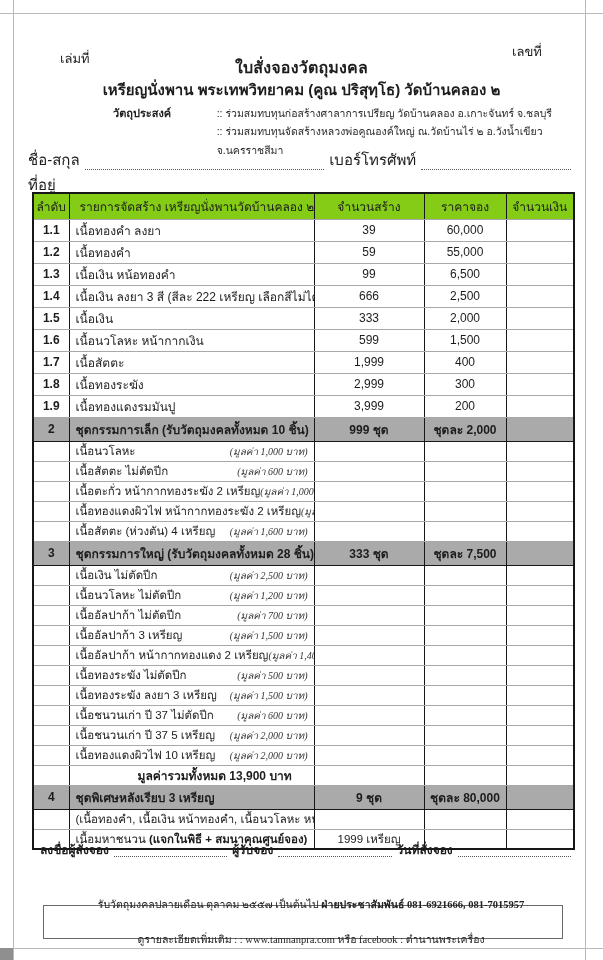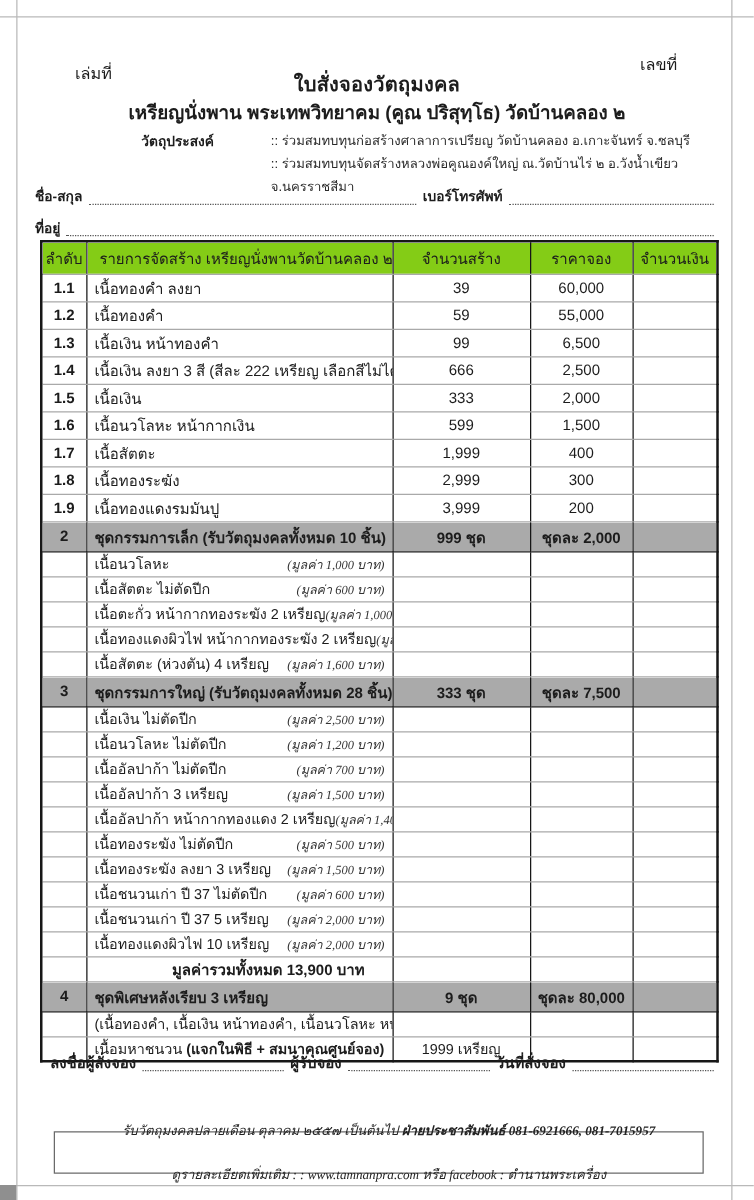--- a/index.html
+++ b/index.html
@@ -23,21 +23,21 @@
 
   .title { position: absolute; left: 0; width: 603px; top: 55px; text-align: center;
            font-size: 16px; font-weight: 600; letter-spacing: .2px; }
   .subtitle { position: absolute; left: 0; width: 603px; top: 78px; text-align: center;
               font-size: 15px; font-weight: bold; }
 
   .purpose { position: absolute; left: 113px; top: 104px; display: flex; font-size: 10.5px; }
   .purpose .p-label { font-weight: 600; width: 62px; margin-right: 20px; font-size: 11px; }
   .purpose .p-lines div { line-height: 1.75; color: #2a2a2a; margin-left: 23px; }
 
-  .fill-row { position: absolute; display: flex; align-items: flex-end; font-size: 11px; font-weight: bold; }
+  .fill-row { position: absolute; display: flex; align-items: flex-end; font-size: 15px; font-weight: normal; }
   .fill-row .dotted { flex: 1; border-bottom: 1.3px dotted #555; height: 13px; margin: 0 5px 2px 5px; }
   .row-name { left: 28px; top: 148px; width: 548px; }
   .row-addr { left: 28px; top: 173px; width: 548px; }
 
   table.order { position: absolute; left: 32px; top: 192px; width: 541px;
                 border-collapse: collapse; table-layout: fixed; }
   table.order td, table.order th {
     border-left: 1.5px solid #171717; border-right: 1.5px solid #171717;
     border-top: 1px solid #a9a9a9; border-bottom: 1px solid #a9a9a9;
     font-size: 12px; vertical-align: middle; overflow: hidden; white-space: nowrap;
@@ -58,21 +58,21 @@
   .sub-value { font-style: italic; font-size: 10px; color: #333; font-family: "Liberation Serif", "DejaVu Serif", serif; }
   .total-text { font-weight: bold; padding-left: 62px; font-size: 12px; }
   .bold-part { font-weight: bold; }
 
   .row-sign { left: 40px; top: 840px; width: 536px; font-size: 12px; font-weight: 600; }
   .row-sign .dotted { height: 12px; }
   .sign-gap1 { flex: 1.35; } .sign-gap2 { flex: 1.25; } .sign-gap3 { flex: 1.1; }
 
   .footer-box { position: absolute; left: 43px; top: 905px; width: 520px; height: 34px;
                 border: 1px solid #6a6a6a; text-align: center;
-                font-style: italic; font-size: 10.5px; color: #222;
+                font-size: 10.5px; color: #222;
                 display: flex; flex-direction: column; justify-content: center; gap: 18px;
                 font-family: "Liberation Serif", "DejaVu Serif", serif; padding-left: 16px; }
   .footer-box .b { font-weight: bold; }
 </style>
 </head>
 <body>
 
 <div class="sheet">
 
   <div class="edge-v" style="left:13px;"></div>
@@ -132,21 +132,21 @@
         </tr>
         <tr class="r-item">
           <td class="c-no">1.2</td>
           <td class="c-desc">เนื้อทองคำ</td>
           <td class="c-qty">59</td>
           <td class="c-price">55,000</td>
           <td class="c-amt"></td>
         </tr>
         <tr class="r-item">
           <td class="c-no">1.3</td>
-          <td class="c-desc">เนื้อเงิน หน้าทองคำ</td>
+          <td class="c-desc">เนื้อเงิน หน้อทองคำ</td>
           <td class="c-qty">99</td>
           <td class="c-price">6,500</td>
           <td class="c-amt"></td>
         </tr>
         <tr class="r-item">
           <td class="c-no">1.4</td>
           <td class="c-desc">เนื้อเงิน ลงยา 3 สี (สีละ 222 เหรียญ เลือกสีไม่ได้)</td>
           <td class="c-qty">666</td>
           <td class="c-price">2,500</td>
           <td class="c-amt"></td>

